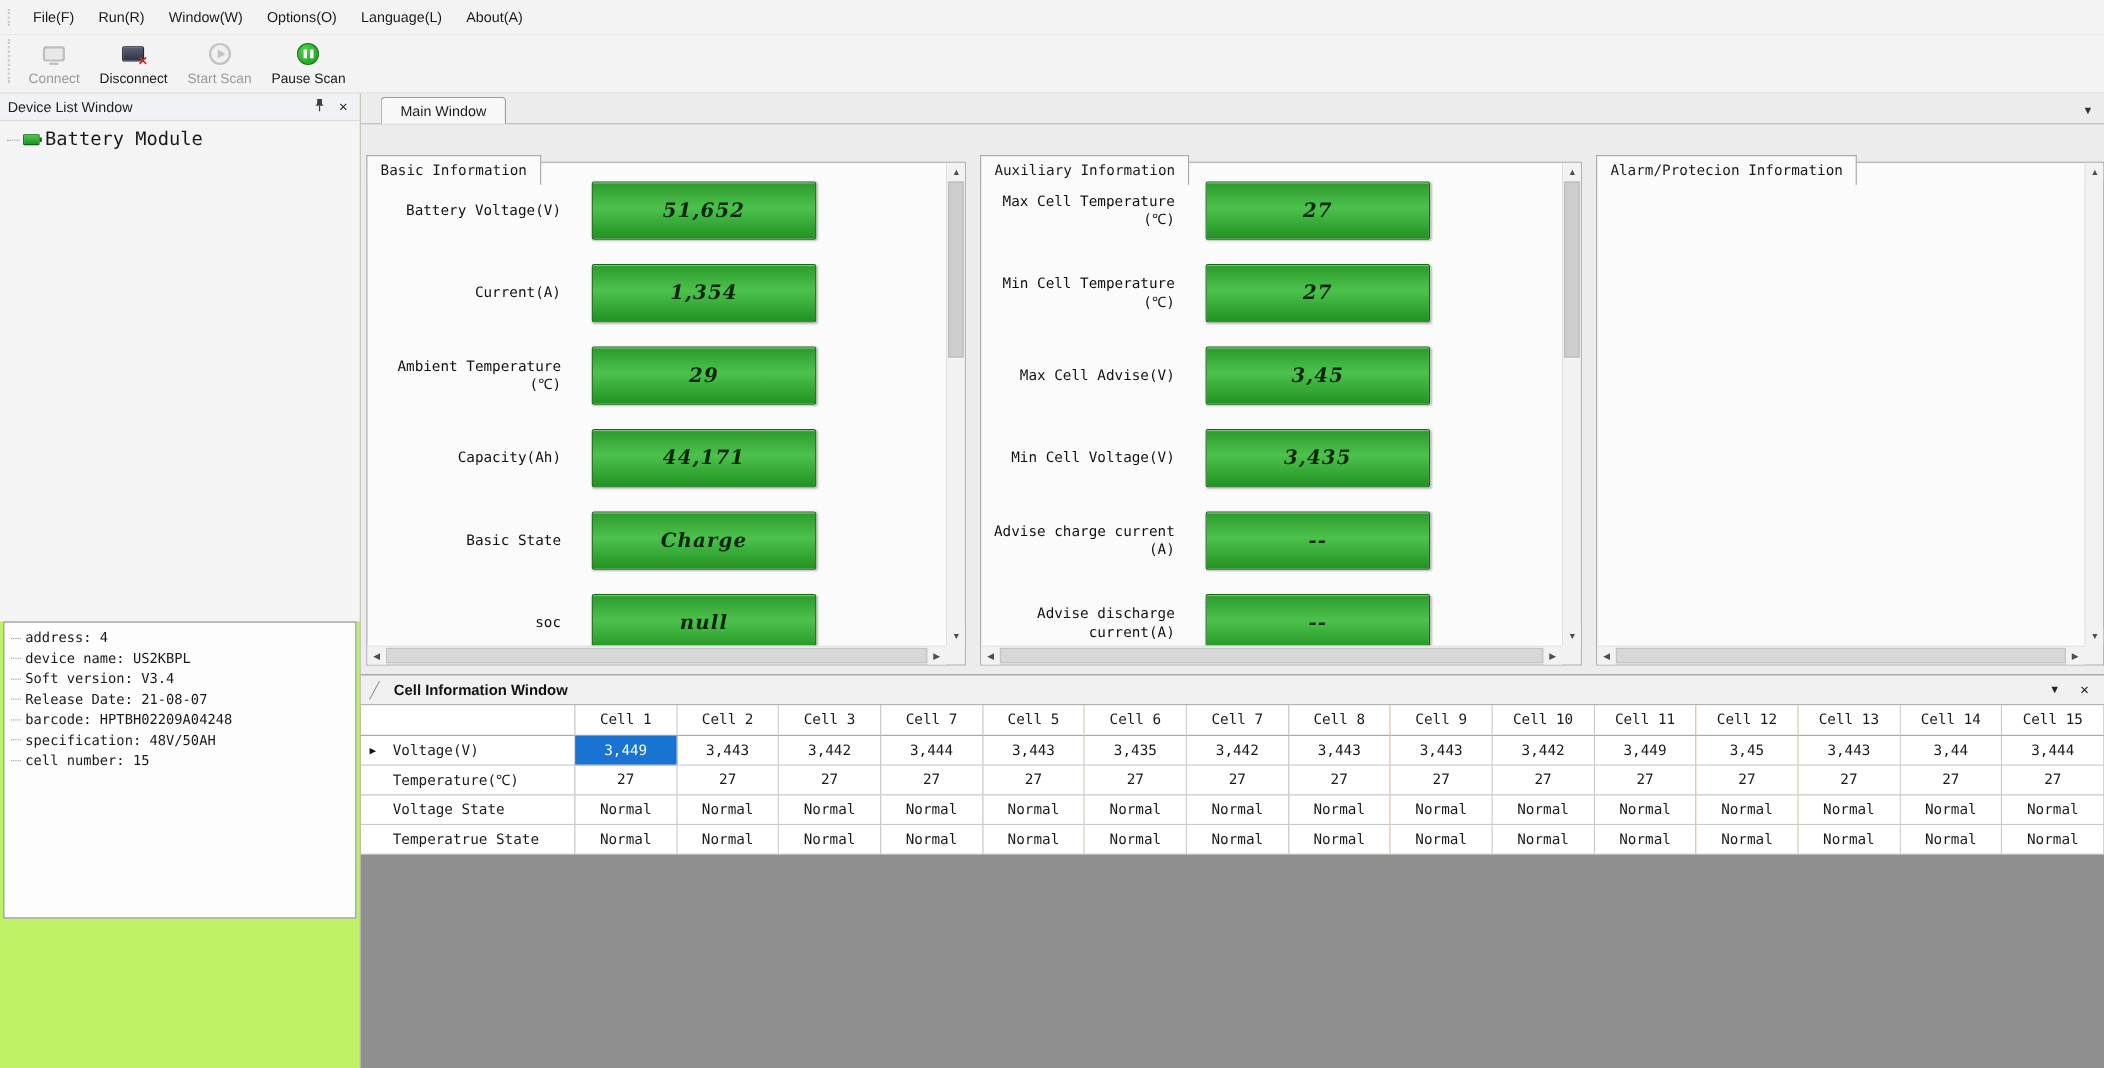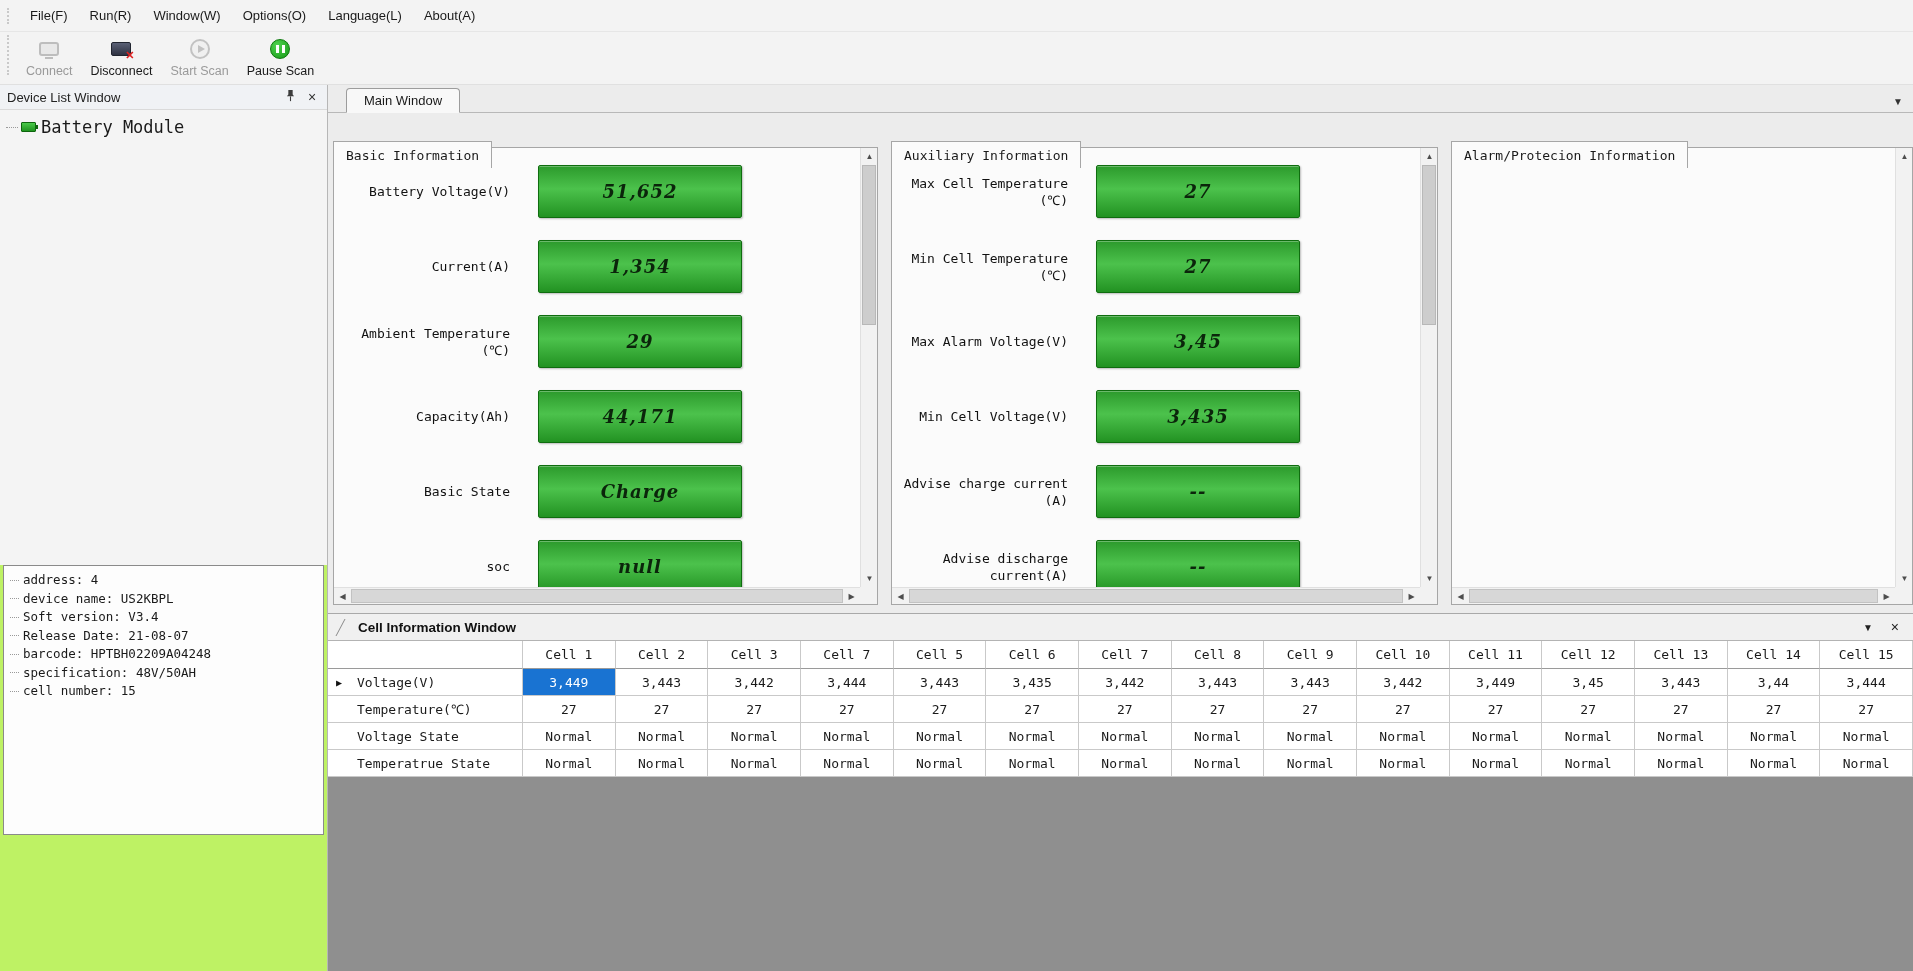--- a/index.html
+++ b/index.html
@@ -272,21 +272,21 @@
                     <span class="value-text">27</span>
                   </div>
                 </div>
                 <div class="field-row">
                   <div class="field-label">Min Cell Temperature (℃)</div>
                   <div class="value-box">
                     <span class="value-text">27</span>
                   </div>
                 </div>
                 <div class="field-row">
-                  <div class="field-label">Max Alarm Voltage(V)</div>
+                  <div class="field-label">Max Cell Advise(V)</div>
                   <div class="value-box">
                     <span class="value-text">3,45</span>
                   </div>
                 </div>
                 <div class="field-row">
                   <div class="field-label">Min Cell Voltage(V)</div>
                   <div class="value-box">
                     <span class="value-text">3,435</span>
                   </div>
                 </div>

